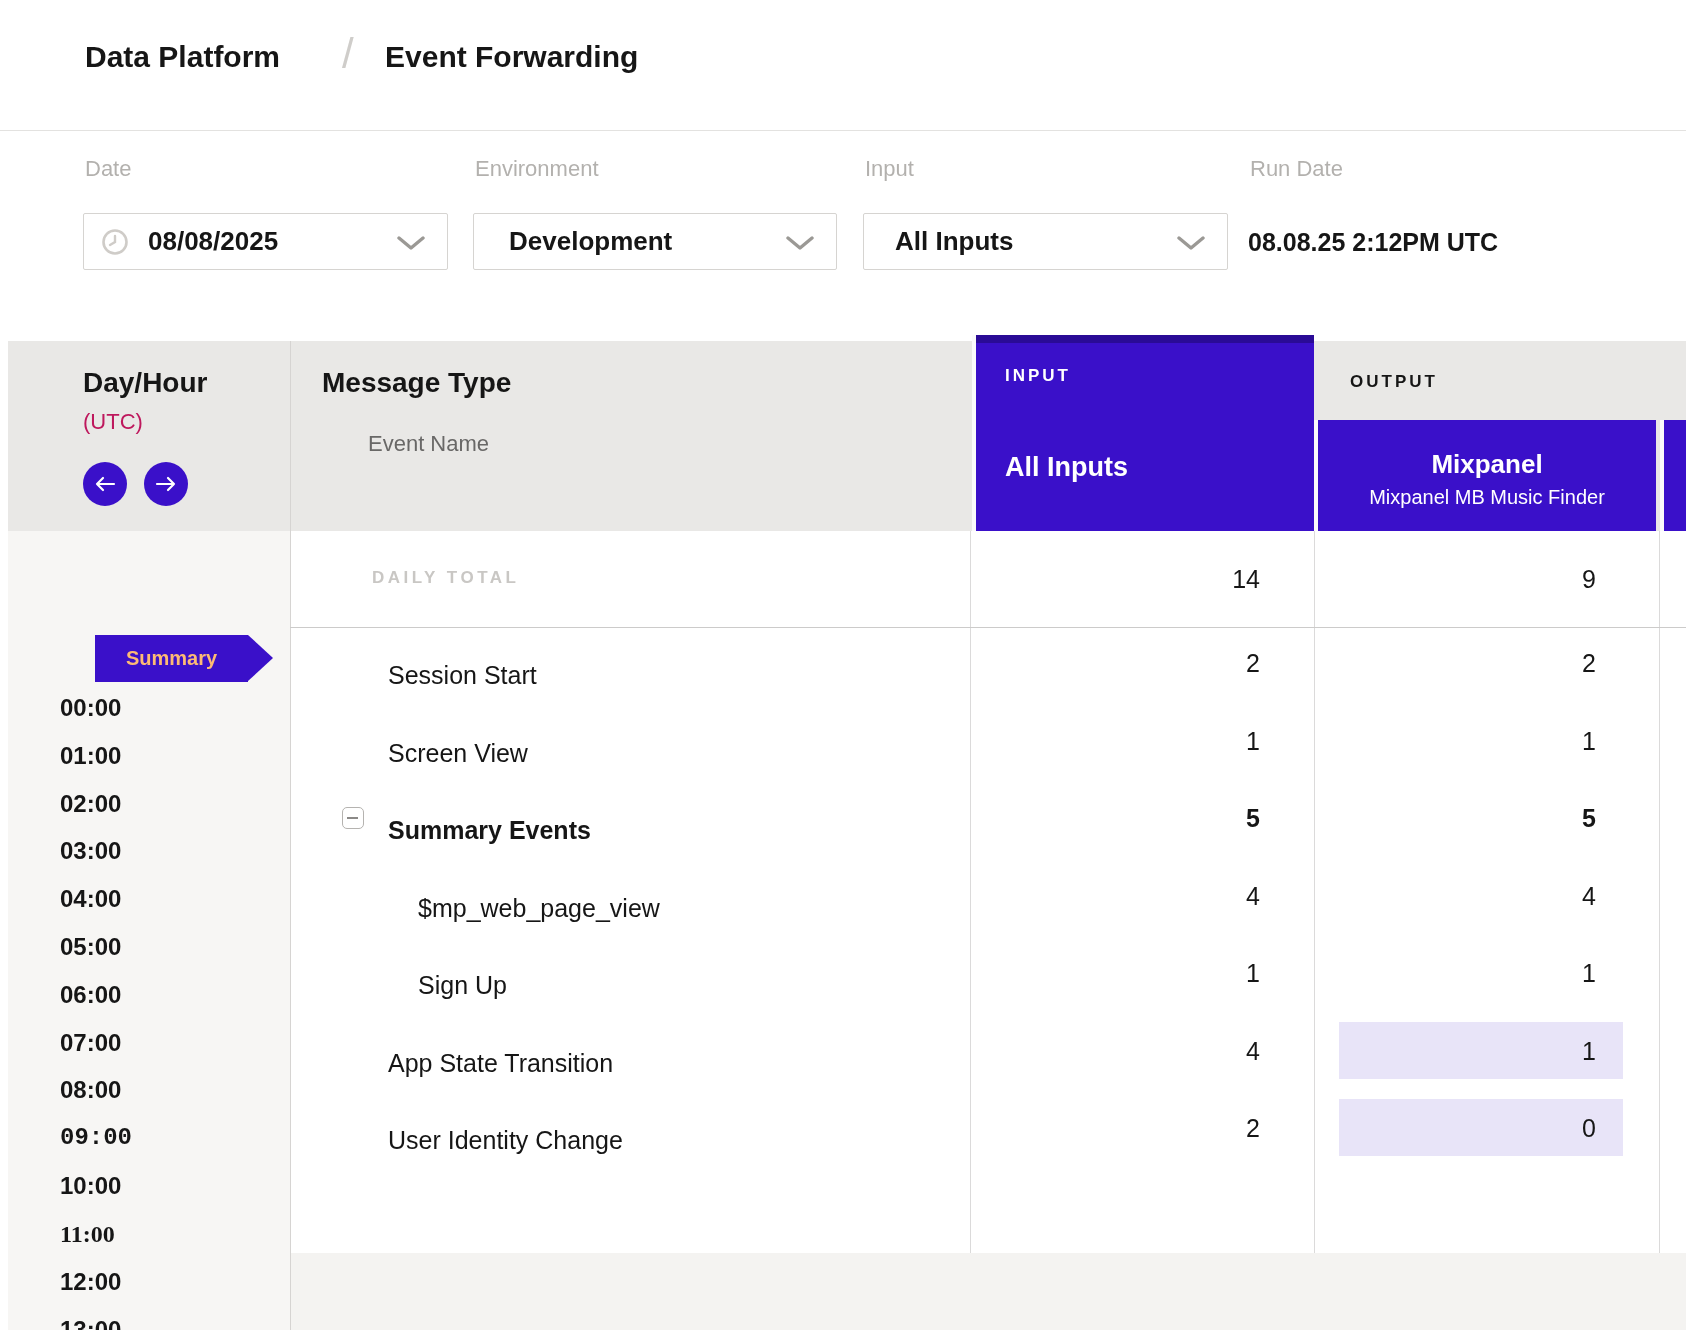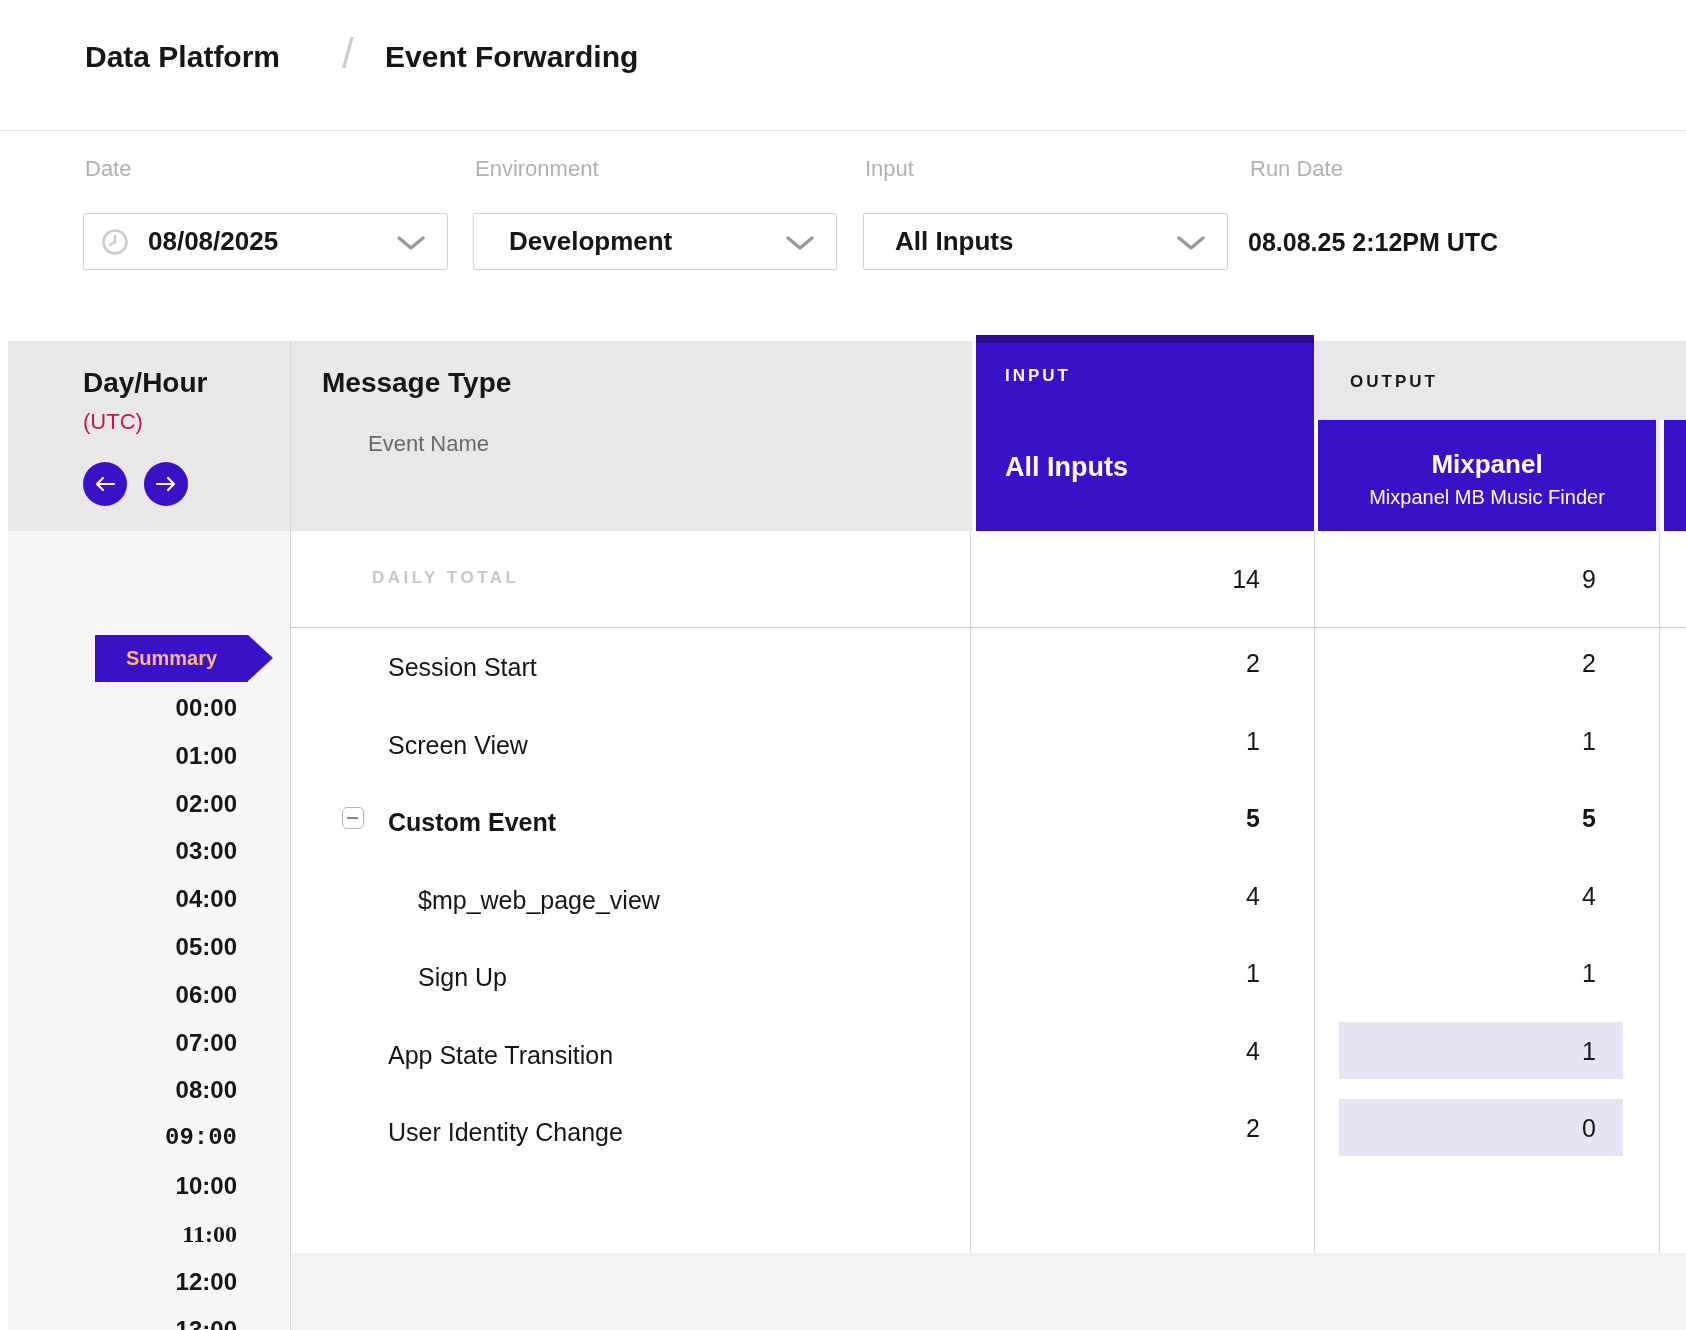--- a/index.html
+++ b/index.html
@@ -60,26 +60,26 @@
   .dtlabel{font-size:17px;font-weight:700;letter-spacing:3.5px;color:var(--faint-gray);line-height:20px;}
   .cellIn{left:972px;width:288px;text-align:right;font-size:25px;}
   .cellOut{left:1318px;width:278px;text-align:right;font-size:25px;}
 
   
   .badge{left:95px;top:635px;width:153px;height:47px;background:var(--purple);color:#fdba74;
          font-size:20px;font-weight:700;text-align:center;line-height:47px;cursor:pointer;}
   .badge-tip{position:absolute;left:248px;top:635px;width:0;height:0;
              border-top:23.5px solid transparent;border-bottom:23.5px solid transparent;
              border-left:25px solid var(--purple);}
-  .hour{left:60px;width:177px;height:30px;line-height:30px;text-align:right;
+  .hour{left:60px;width:177px;height:30px;line-height:30px;
         font-size:24px;font-weight:700;cursor:pointer;}
 
   
   .erow{left:0;width:1686px;height:78px;}
-  .ename{position:absolute;left:388px;top:4px;line-height:78px;font-size:25px;white-space:nowrap;}
+  .ename{position:absolute;left:388px;top:12px;line-height:78px;font-size:25px;white-space:nowrap;}
   .erow.child .ename{left:418px;}
   .erow.boldrow .ename,.erow.boldrow .cellIn,.erow.boldrow .cellOut{font-weight:700;}
   .erow .cellIn,.erow .cellOut{position:absolute;top:0;line-height:78px;}
   .collapse{position:absolute;left:342px;top:28px;width:22px;height:22px;border:1.5px solid #B5B3B0;
             border-radius:5px;cursor:pointer;}
   .collapse .minus{position:absolute;left:4px;top:9px;width:11px;height:1.6px;background:#8B8987;}
   .hl{position:absolute;left:1339px;top:10px;width:284px;height:57px;background:var(--highlight);}
 </style>
 </head>
 <body>
@@ -193,21 +193,21 @@
   <div class="abs erow" style="top:702px;">
     <span class="ename">Screen View</span>
     <span class="cellIn">1</span>
     <span class="cellOut">1</span>
   </div>
 
   <div class="abs erow boldrow" style="top:779px;">
     <span class="collapse">
         <span class="minus"></span>
       </span>
-    <span class="ename">Custom Event</span>
+    <span class="ename">Summary Events</span>
     <span class="cellIn">5</span>
     <span class="cellOut">5</span>
   </div>
 
   <div class="abs erow child" style="top:857px;">
     <span class="ename">$mp_web_page_view</span>
     <span class="cellIn">4</span>
     <span class="cellOut">4</span>
   </div>
 

